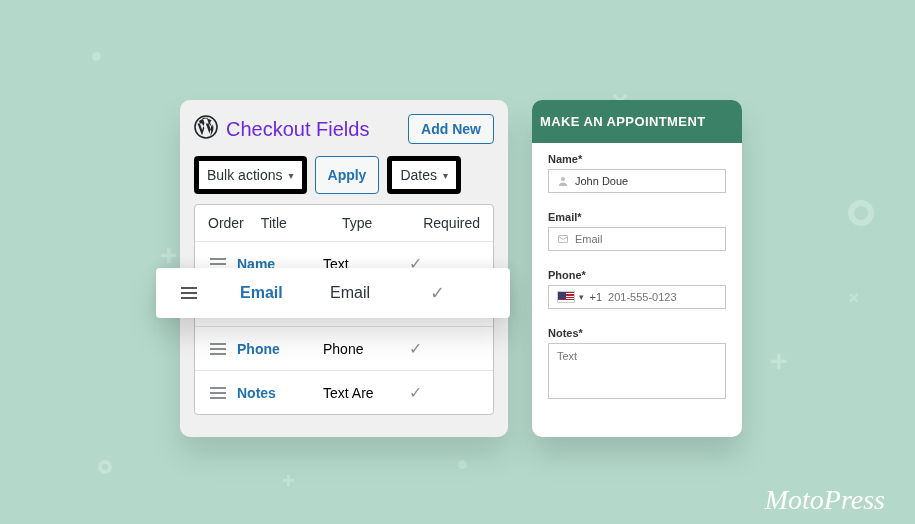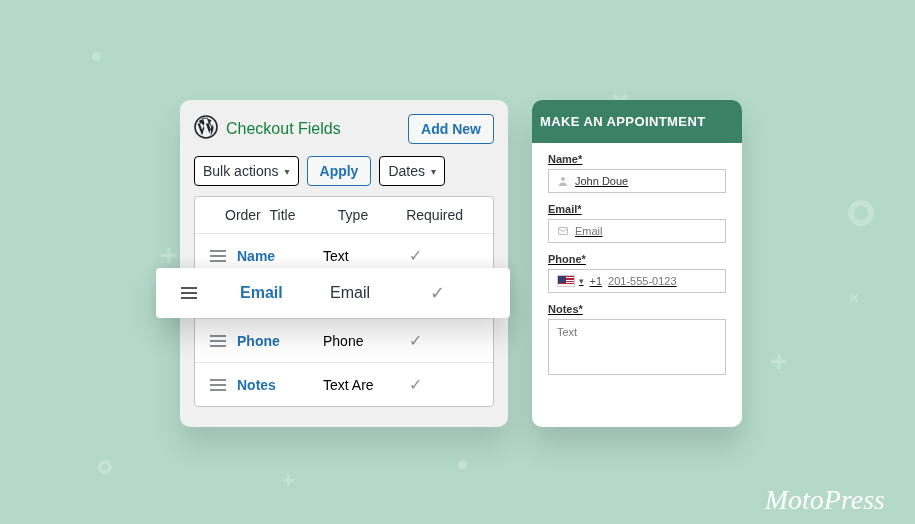--- a/index.html
+++ b/index.html
@@ -22,36 +22,36 @@
 
   
   .admin {
     width: 328px;
     background: #f0f0f1;
     border-radius: 10px;
     padding: 14px 14px 20px 14px;
     box-shadow: 0 18px 30px rgba(0,0,0,0.12);
   }
   .admin-header { display: flex; align-items: center; justify-content: space-between; margin-bottom: 12px; }
-  .admin-title { display: flex; align-items: center; gap: 8px; font-size: 16px; color: #15803d; }
+  .admin-title { display: flex; align-items: center; gap: 8px; font-size: 20px; color: #6d28d9; }
   .wp-logo { width: 24px; height: 24px; }
   .btn-primary {
     border: 1px solid #2271b1; color: #2271b1; background: #f6f7f7;
     padding: 6px 12px; border-radius: 4px; font-size: 14px; font-weight: 600;
     cursor: pointer;
   }
   .toolbar { display: flex; gap: 8px; margin-bottom: 10px; }
   .sel {
-    background: #fff; border: 1px solid #000000; border-radius: 4px;
+    background: #fff; border: 5px solid #000000; border-radius: 4px;
     padding: 6px 8px; font-size: 14px; cursor: pointer;
     display: flex; align-items: center; gap: 6px; color:#2c3338;
   }
   .sel .chev { font-size: 10px; color: #555; }
   .table { background: #fff; border: 1px solid #c3c4c7; border-radius: 4px; }
-  .thead { display: flex; padding: 10px 30px; font-size: 14px; color: #2c3338; }
+  .thead { display: flex; padding: 10px 13px; font-size: 14px; color: #2c3338; }
   .col-order { width: 56px; }
   .col-title { width: 86px; color:#2c3338; }
   .col-type  { width: 86px; }
   .col-req   { flex: 1; }
   .tbody .row { display: flex; align-items: center; padding: 12px 14px; border-top: 1px solid #e2e4e7; font-size: 14px; }
   .handle { color: #8a8d91; width: 28px; display:flex; }
   .handle svg { width:18px; height:14px; }
   .link { color: #2271b1; font-weight: 600; cursor: pointer; }
   .check { color: #8a8d91; font-size: 16px; }
 
@@ -72,21 +72,21 @@
     background: #fff;
     border-radius: 10px;
     box-shadow: 0 18px 30px rgba(0,0,0,0.14);
     overflow: hidden;
   }
   .form-hd {
     background: #3a8168; color: #fff; font-weight: 700;
     padding: 14px 8px; font-size: 13px; letter-spacing: 0.4px;
   }
   .form-body { padding: 10px 16px 16px 16px; }
-  .fgroup { margin-bottom: 10px; text-decoration: underline; }
+  .fgroup { margin-bottom: 18px; }
   .flabel { font-size: 11px; color: #333; font-weight: 600; margin-bottom: 4px; display:block; }
   .fctrl {
     display: flex; gap: 6px;
     border: 1px solid #c7c7c7; padding: 5px 8px; font-size: 11px;
     color: #555; background: #fff;
   }
   .fctrl input {
     border: none; outline: none; font-size: 11px; color: #333; flex: 1;
     background: transparent;
   }

